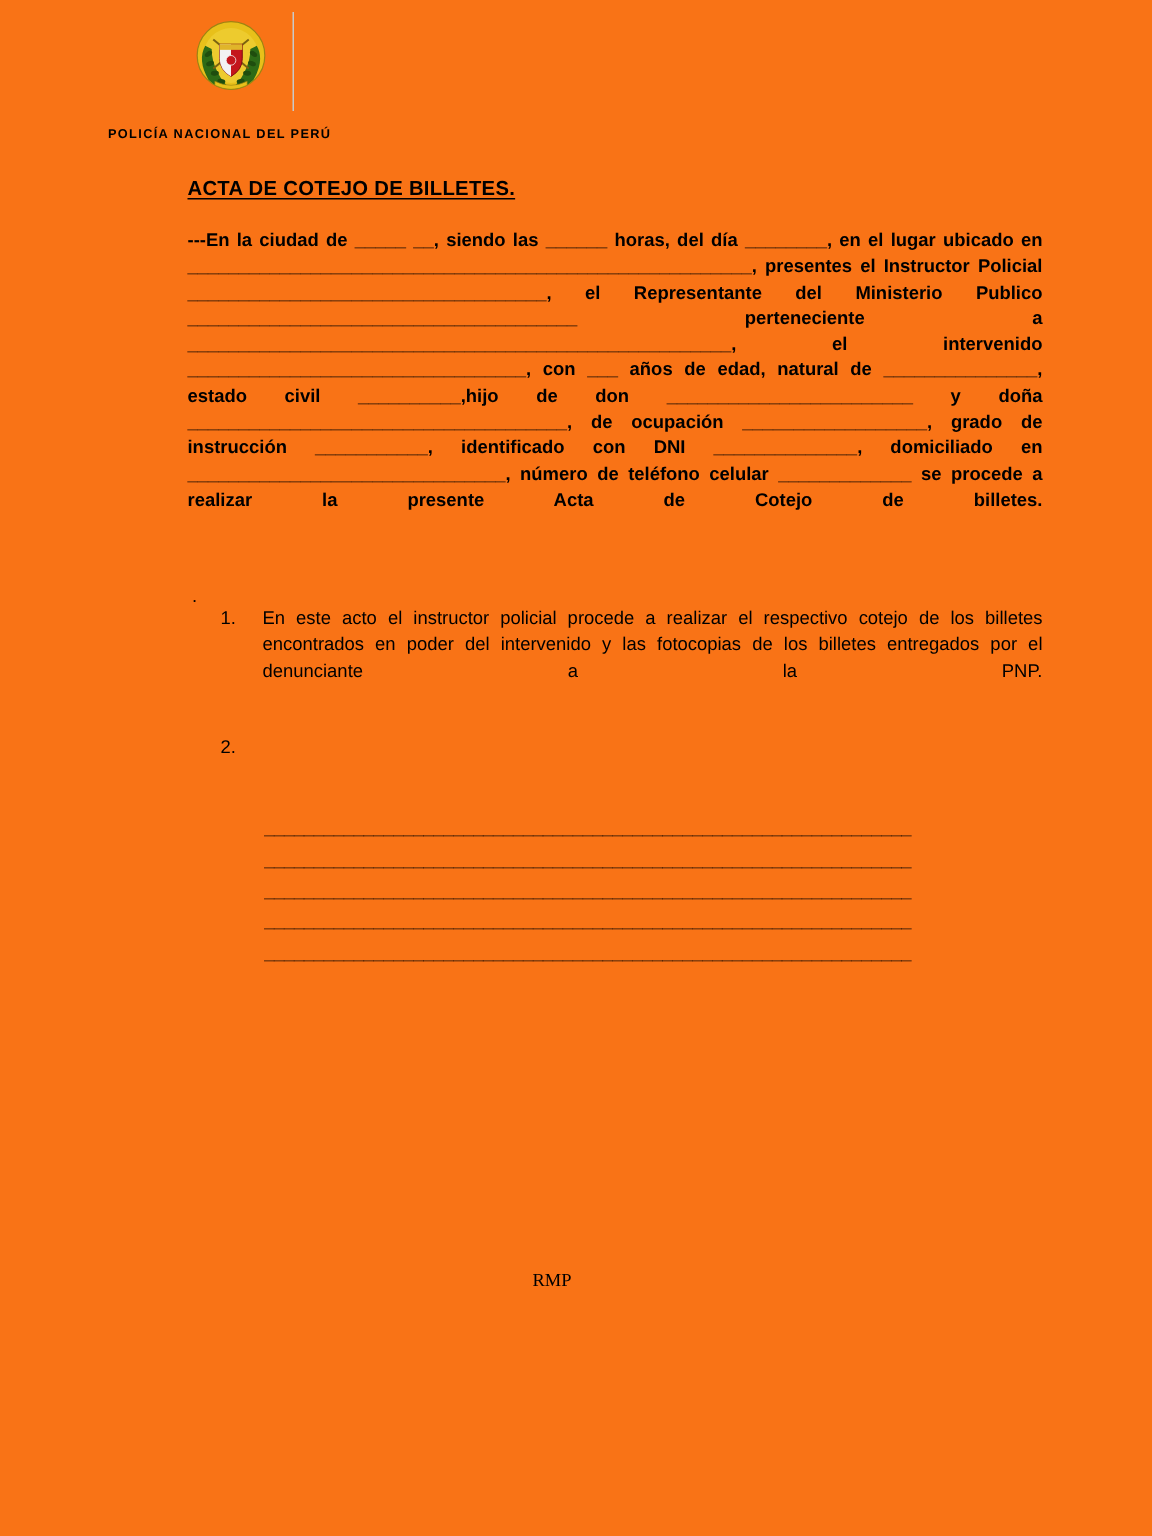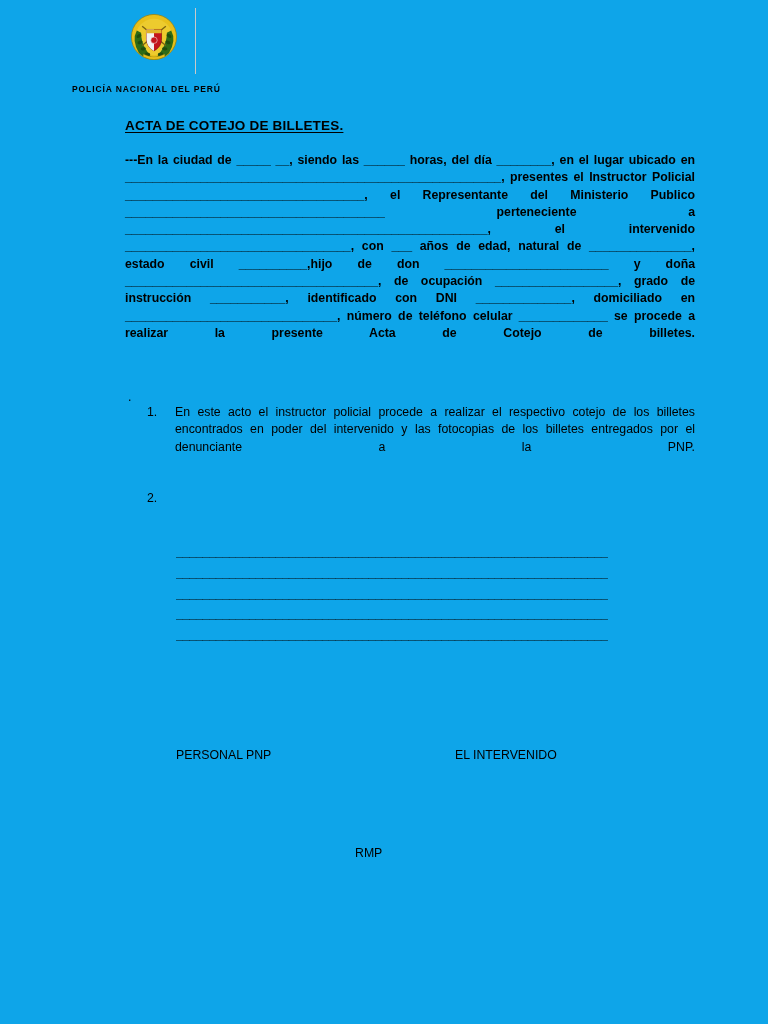--- a/index.html
+++ b/index.html
@@ -12,21 +12,21 @@
     height: 1024px;
     position: relative;
     font-family: "Liberation Sans", sans-serif;
     color: #000000;
     overflow: hidden;
   }
 
   .page {
     position: absolute;
     inset: 0;
-    background: #0ea5e9;
+    background: #f97316;
   }
 
   
   .letterhead {
     position: absolute;
     left: 72px;
     top: 8px;
     width: 320px;
   }
   .crest-row {
@@ -175,20 +175,21 @@
     position: absolute;
     left: 330px;
     top: 0;
     font-size: 12.3px;
   }
   .sig-rmp {
     position: absolute;
     left: 355px;
     top: 846px;
     font-size: 12.3px;
+    font-family: Liberation Serif, serif;
   }
 </style>
 </head>
 <body>
 
 <div class="page">
 
   <div class="letterhead">
     <div class="crest-row">
       <svg class="crest" viewBox="0 0 100 108">
@@ -248,19 +249,15 @@
 
   <div class="blank-lines">
     <div class="blank-line">_________________________________________________________________</div>
     <div class="blank-line">_________________________________________________________________</div>
     <div class="blank-line">_________________________________________________________________</div>
     <div class="blank-line">_________________________________________________________________</div>
     <div class="blank-line">_________________________________________________________________</div>
   </div>
 
 
-  <div class="sig-row">
-    <div class="sig-left">PERSONAL PNP</div>
-    <div class="sig-right">EL INTERVENIDO</div>
-  </div>
   <div class="sig-rmp">RMP</div>
 
 </div>
 
 </body></html>

